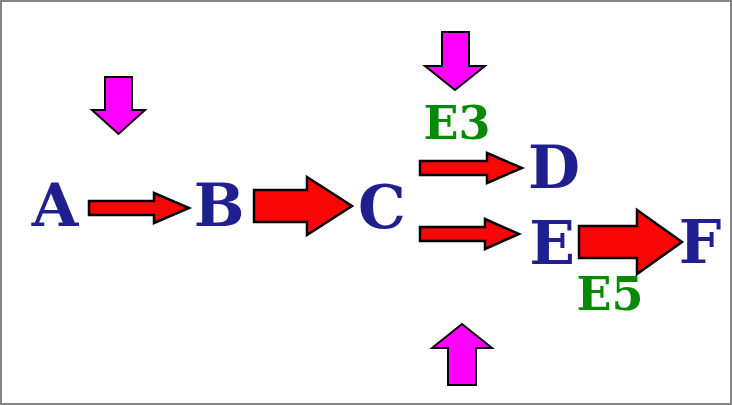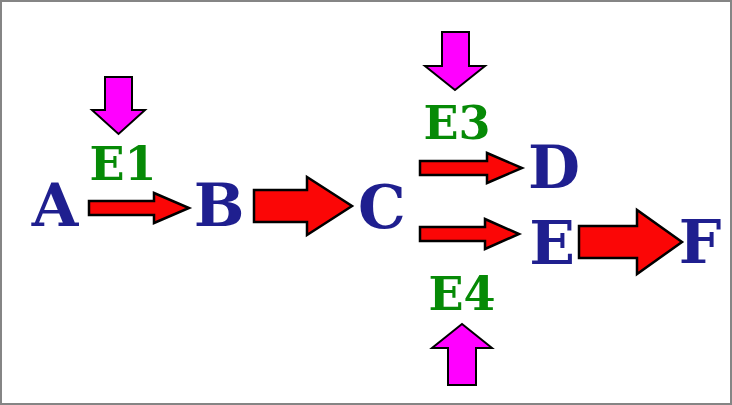--- a/index.html
+++ b/index.html
@@ -51,17 +51,16 @@
     <polygon stroke="#000000" stroke-width="2" stroke-linejoin="miter" points="446,383 474,383 474,346 490,346 460,322 430,346 446,346" fill="#ff00ff"></polygon>
   </svg>
 
   <span class="node" style="left:53px;top:203px">A</span>
   <span class="node" style="left:217px;top:203px">B</span>
   <span class="node" style="left:380px;top:205px">C</span>
   <span class="node" style="left:552px;top:165px">D</span>
   <span class="node" style="left:550px;top:241px">E</span>
   <span class="node" style="left:698px;top:240px">F</span>
 
-  <span class="enzyme" style="left:121px;top:162px">E1</span>
   <span class="enzyme" style="left:455px;top:121px">E3</span>
-  <span class="enzyme" style="left:460px;top:292px">E4</span>
+  <span class="enzyme" style="left:608px;top:292px">E5</span>
 
 </div>
 
 </body></html>

